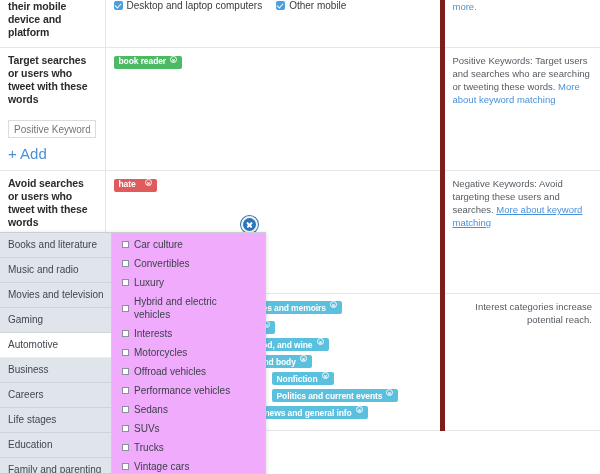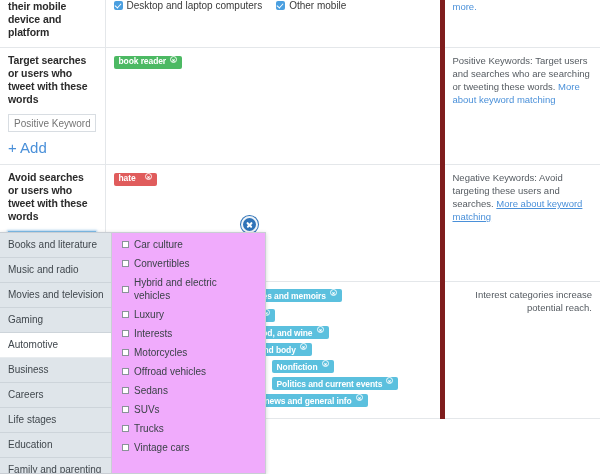--- a/index.html
+++ b/index.html
@@ -30,21 +30,21 @@
     font-weight: bold; font-size: 10.5px; color: #2b2b2b;
     line-height: 13px; letter-spacing: -0.1px;
   }
   .help-txt {
     font-size: 9.5px; color: #555b61; line-height: 13px;
   }
   .help-link { color: #4a90d9; text-decoration: none; }
   .help-link.ul { text-decoration: underline; }
 
   .txtinput {
-    display: block; width: 88px; height: 18px; margin-top: 8px;
+    display: block; width: 88px; height: 18px; margin-top: 14px;
     border: 1px solid #d8dde2; border-radius: 0;
     background: #fff; color: #9aa2aa;
     font-size: 10px; font-family: "Liberation Sans", sans-serif;
     padding: 0 5px; outline: none;
   }
   .txtinput.focused {
     border-color: #7fbde8;
     box-shadow: 0 0 2px 1px rgba(120,180,230,0.55);
   }
   .addlink {
@@ -284,37 +284,41 @@
       <label class="dd-item">
         <span class="dd-cb"></span>
         <span>Car culture</span>
       </label>
       <label class="dd-item">
         <span class="dd-cb"></span>
         <span>Convertibles</span>
       </label>
       <label class="dd-item">
         <span class="dd-cb"></span>
+        <span>Luxury</span>
+      </label>
+      <label class="dd-item">
+        <span class="dd-cb"></span>
         <span>Hybrid and electric vehicles</span>
       </label>
       <label class="dd-item">
         <span class="dd-cb"></span>
-        <span>Luxury</span>
-      </label>
-      <label class="dd-item">
-        <span class="dd-cb"></span>
         <span>Interests</span>
       </label>
       <label class="dd-item">
         <span class="dd-cb"></span>
         <span>Motorcycles</span>
       </label>
       <label class="dd-item">
         <span class="dd-cb"></span>
         <span>Offroad vehicles</span>
+      </label>
+      <label class="dd-item">
+        <span class="dd-cb"></span>
+        <span>Performance vehicles</span>
       </label>
       <label class="dd-item">
         <span class="dd-cb"></span>
         <span>Sedans</span>
       </label>
       <label class="dd-item">
         <span class="dd-cb"></span>
         <span>SUVs</span>
       </label>
       <label class="dd-item">

